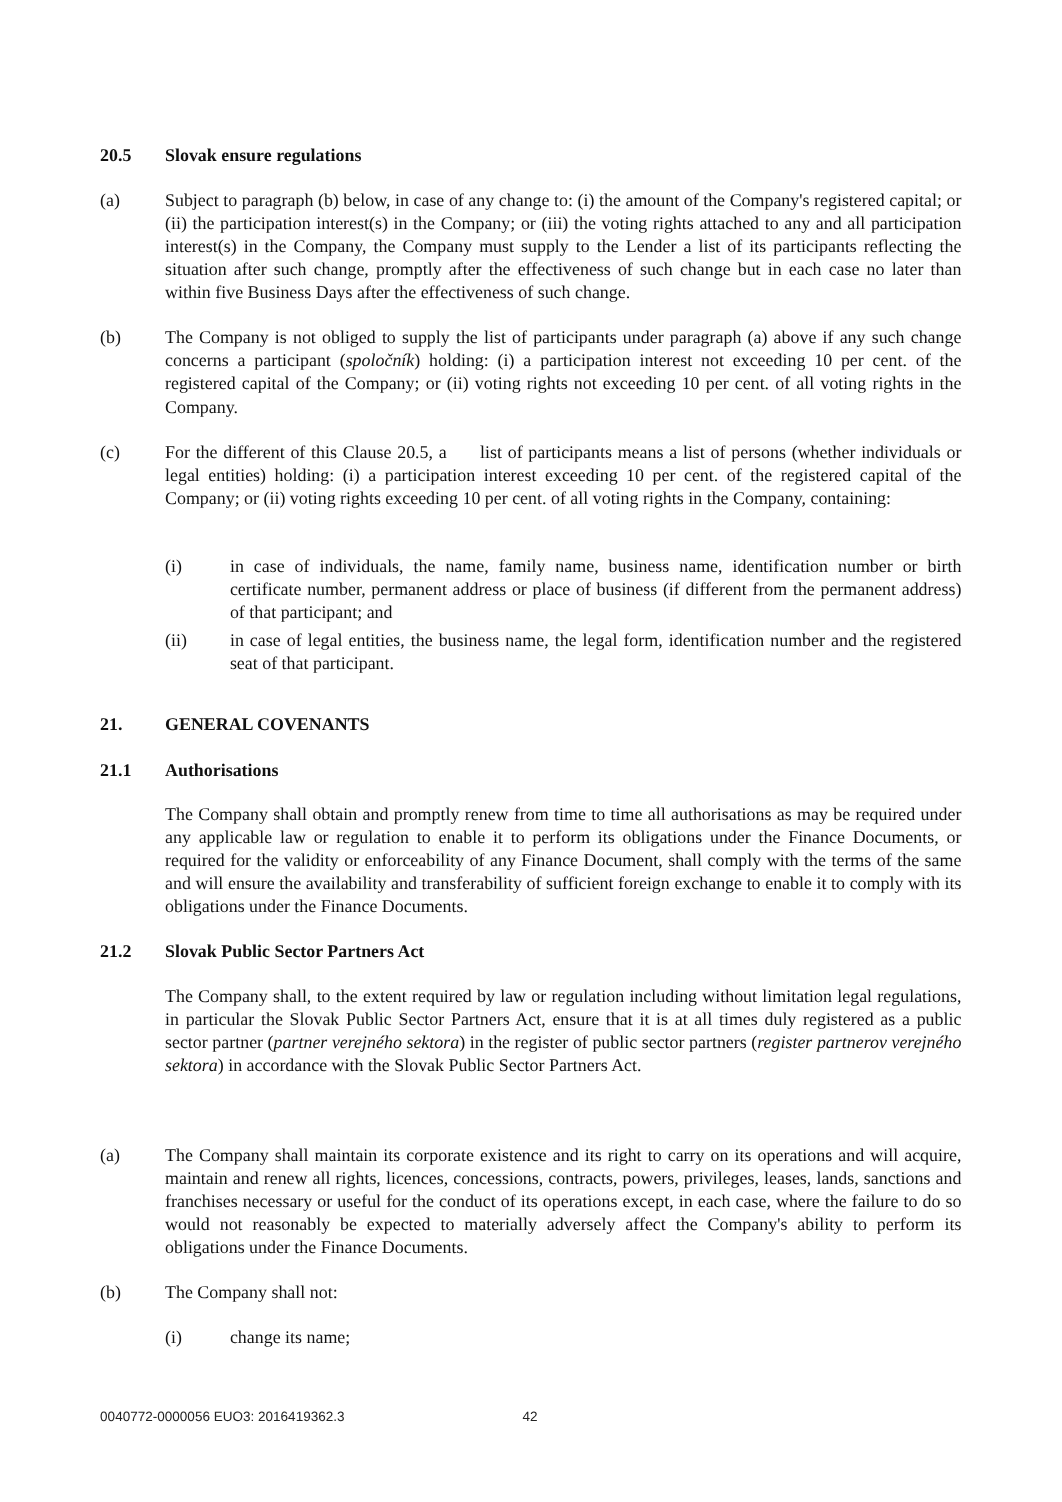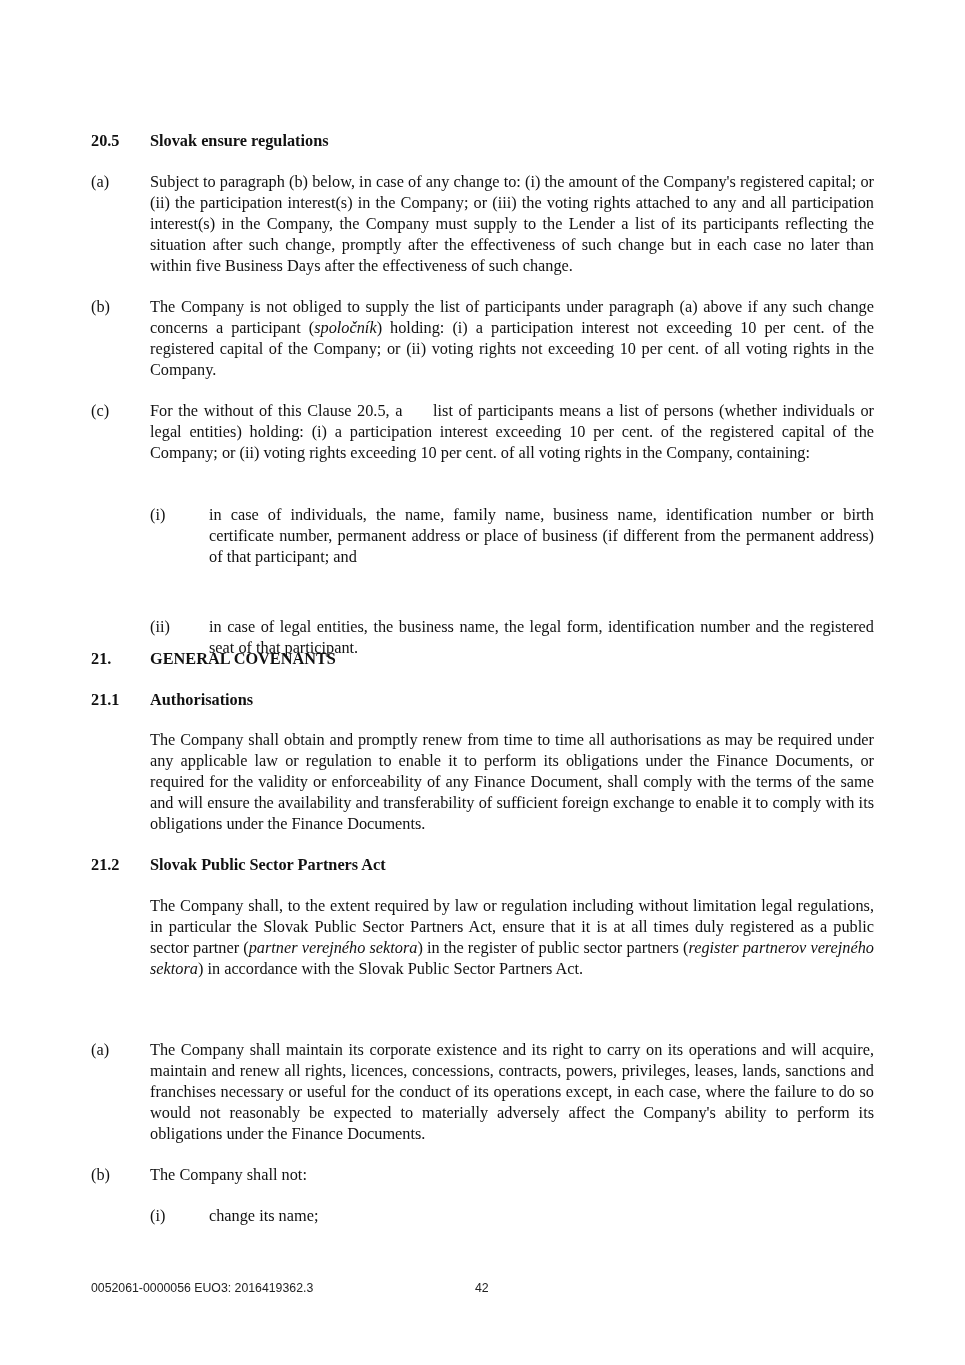--- a/index.html
+++ b/index.html
@@ -40,29 +40,29 @@
     <div class="body-text">Subject to paragraph (b) below, in case of any change to: (i) the amount of the Company's registered capital; or (ii) the participation interest(s) in the Company; or (iii) the voting rights attached to any and all participation interest(s) in the Company, the Company must supply to the Lender a list of its participants reflecting the situation after such change, promptly after the effectiveness of such change but in each case no later than within five Business Days after the effectiveness of such change.</div>
   </div>
 
   <div class="blk" style="top:296px;">
     <span class="num">(b)</span>
     <div class="body-text"><span>The Company is not obliged to supply the list of participants under paragraph (a) above if any such change concerns a participant (</span><i>spoločník</i><span>) holding: (i) a participation interest not exceeding 10 per cent. of the registered capital of the Company; or (ii) voting rights not exceeding 10 per cent. of all voting rights in the Company.</span></div>
   </div>
 
   <div class="blk" style="top:400px;">
     <span class="num">(c)</span>
-    <div class="body-text"><span>For the without of this Clause 20.5, a </span><b>list of participants</b><span> means a list of persons (whether individuals or legal entities) holding: (i) a participation interest exceeding 10 per cent. of the registered capital of the Company; or (ii) voting rights exceeding 10 per cent. of all voting rights in the Company, containing:</span></div>
+    <div class="body-text"><span>For the different of this Clause 20.5, a </span><b>list of participants</b><span> means a list of persons (whether individuals or legal entities) holding: (i) a participation interest exceeding 10 per cent. of the registered capital of the Company; or (ii) voting rights exceeding 10 per cent. of all voting rights in the Company, containing:</span></div>
   </div>
 
   <div class="blk sub" style="top:504px;">
     <span class="num">(i)</span>
     <div class="body-text">in case of individuals, the name, family name, business name, identification number or birth certificate number, permanent address or place of business (if different from the permanent address) of that participant; and</div>
   </div>
 
-  <div class="blk sub" style="top:616px;">
+  <div class="blk sub" style="top:571px;">
     <span class="num">(ii)</span>
     <div class="body-text">in case of legal entities, the business name, the legal form, identification number and the registered seat of that participant.</div>
   </div>
 
   <div class="blk heading" style="top:648px;">
     <span class="num">21.</span>
     <div class="title">GENERAL COVENANTS</div>
   </div>
 
   <div class="blk heading" style="top:689px;">
@@ -92,16 +92,16 @@
   <div class="blk" style="top:1164px;">
     <span class="num">(b)</span>
     <div class="body-text">The Company shall not:</div>
   </div>
 
   <div class="blk sub" style="top:1205px;">
     <span class="num">(i)</span>
     <div class="body-text">change its name;</div>
   </div>
 
-  <div class="footer" style="left:91px;">0052061-0000056 EUO3: 2016419362.3</div>
+  <div class="footer" style="left:91px;">0040772-0000056 EUO3: 2016419362.3</div>
   <div class="footer" style="left:475px;">42</div>
 
 </div>
 
 </body></html>

